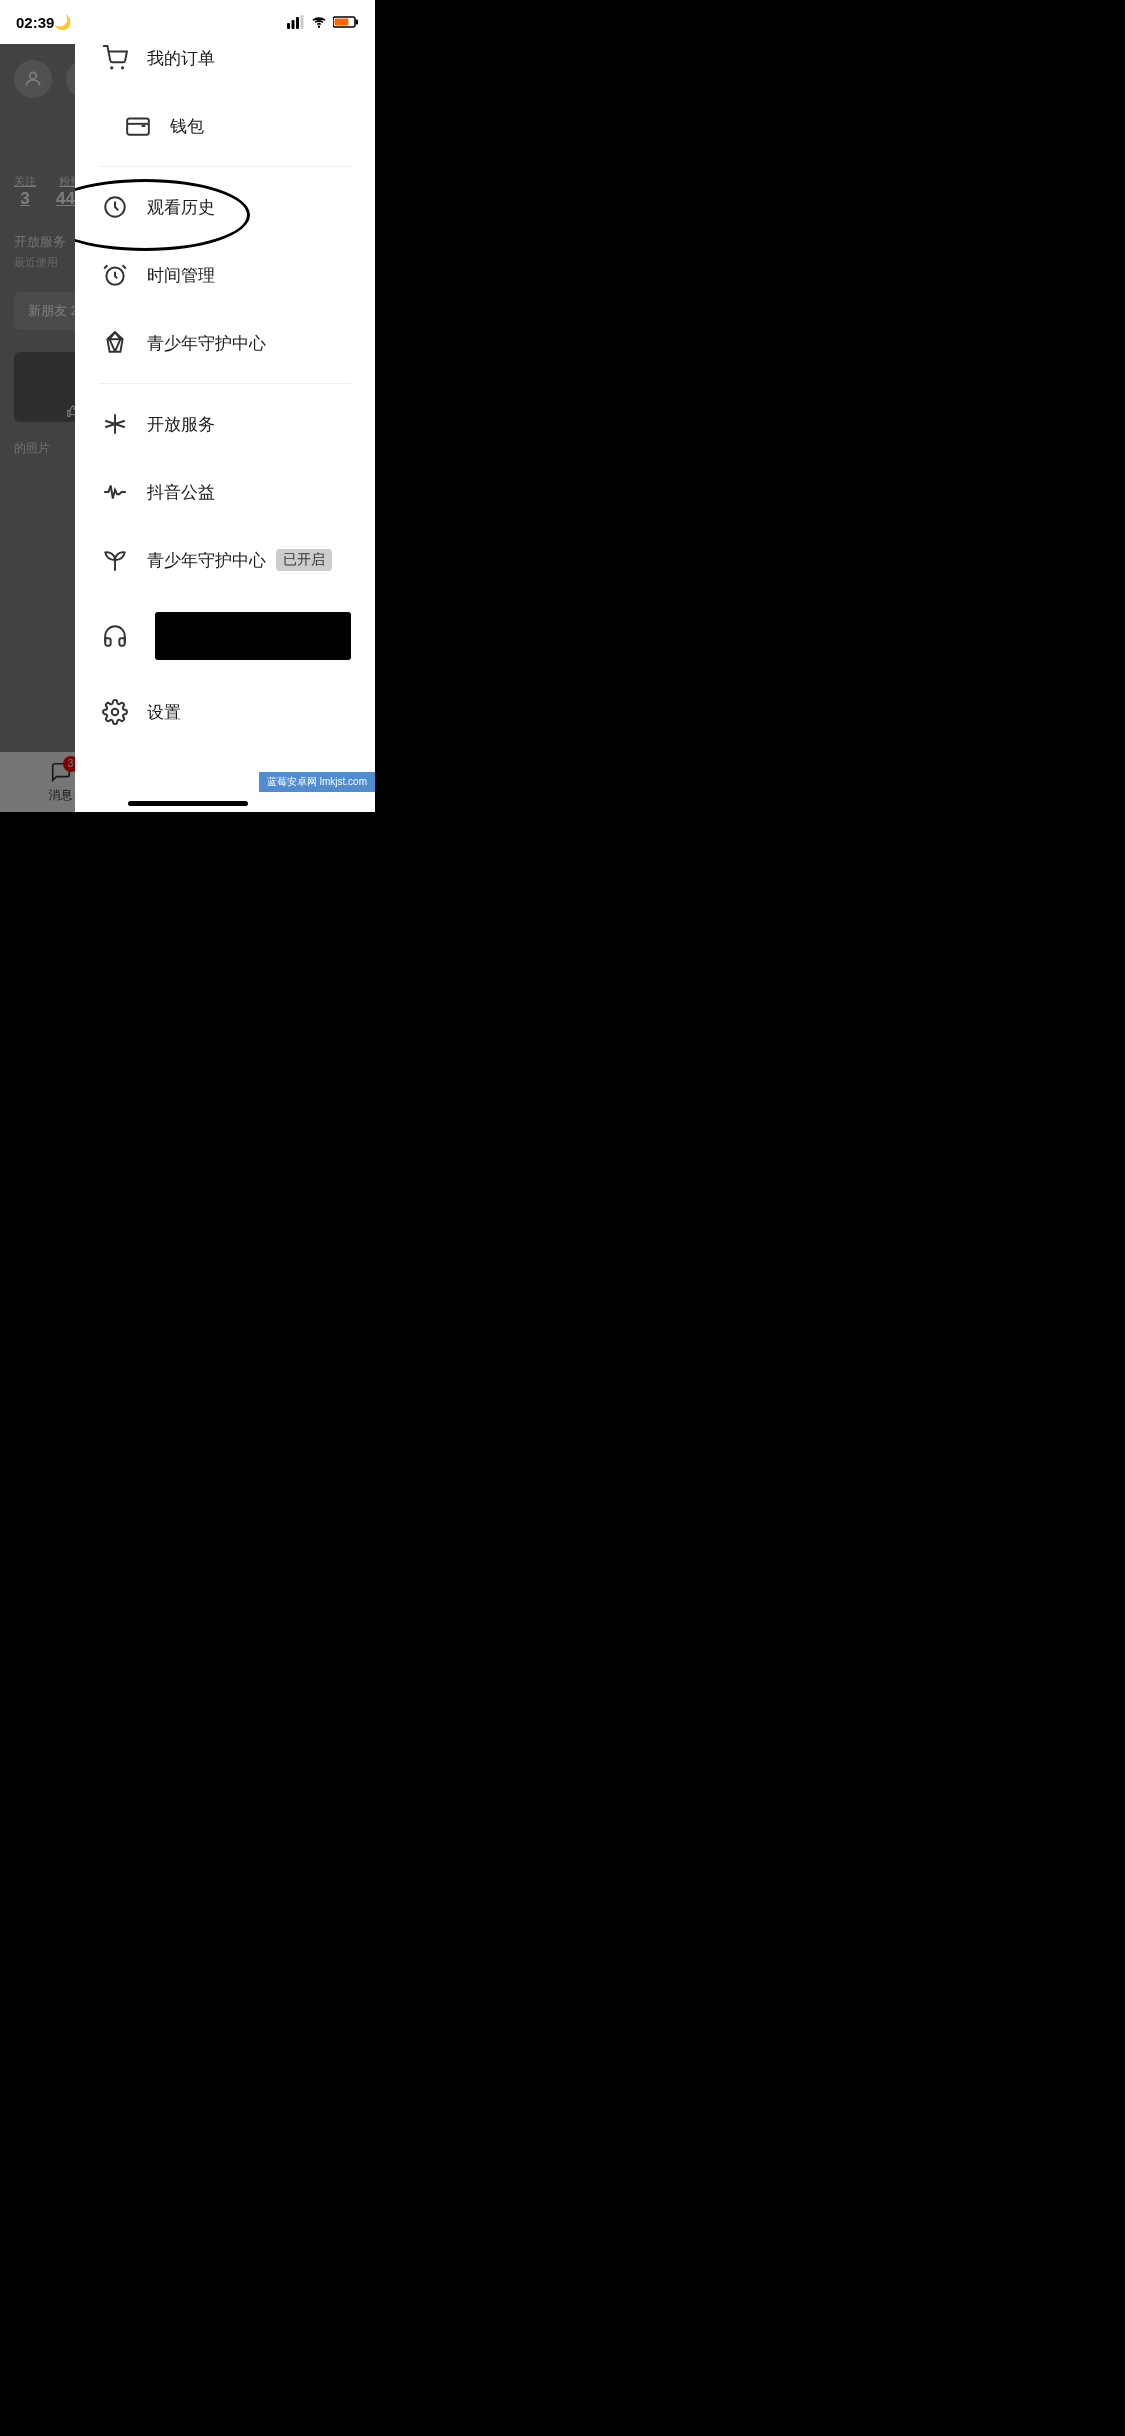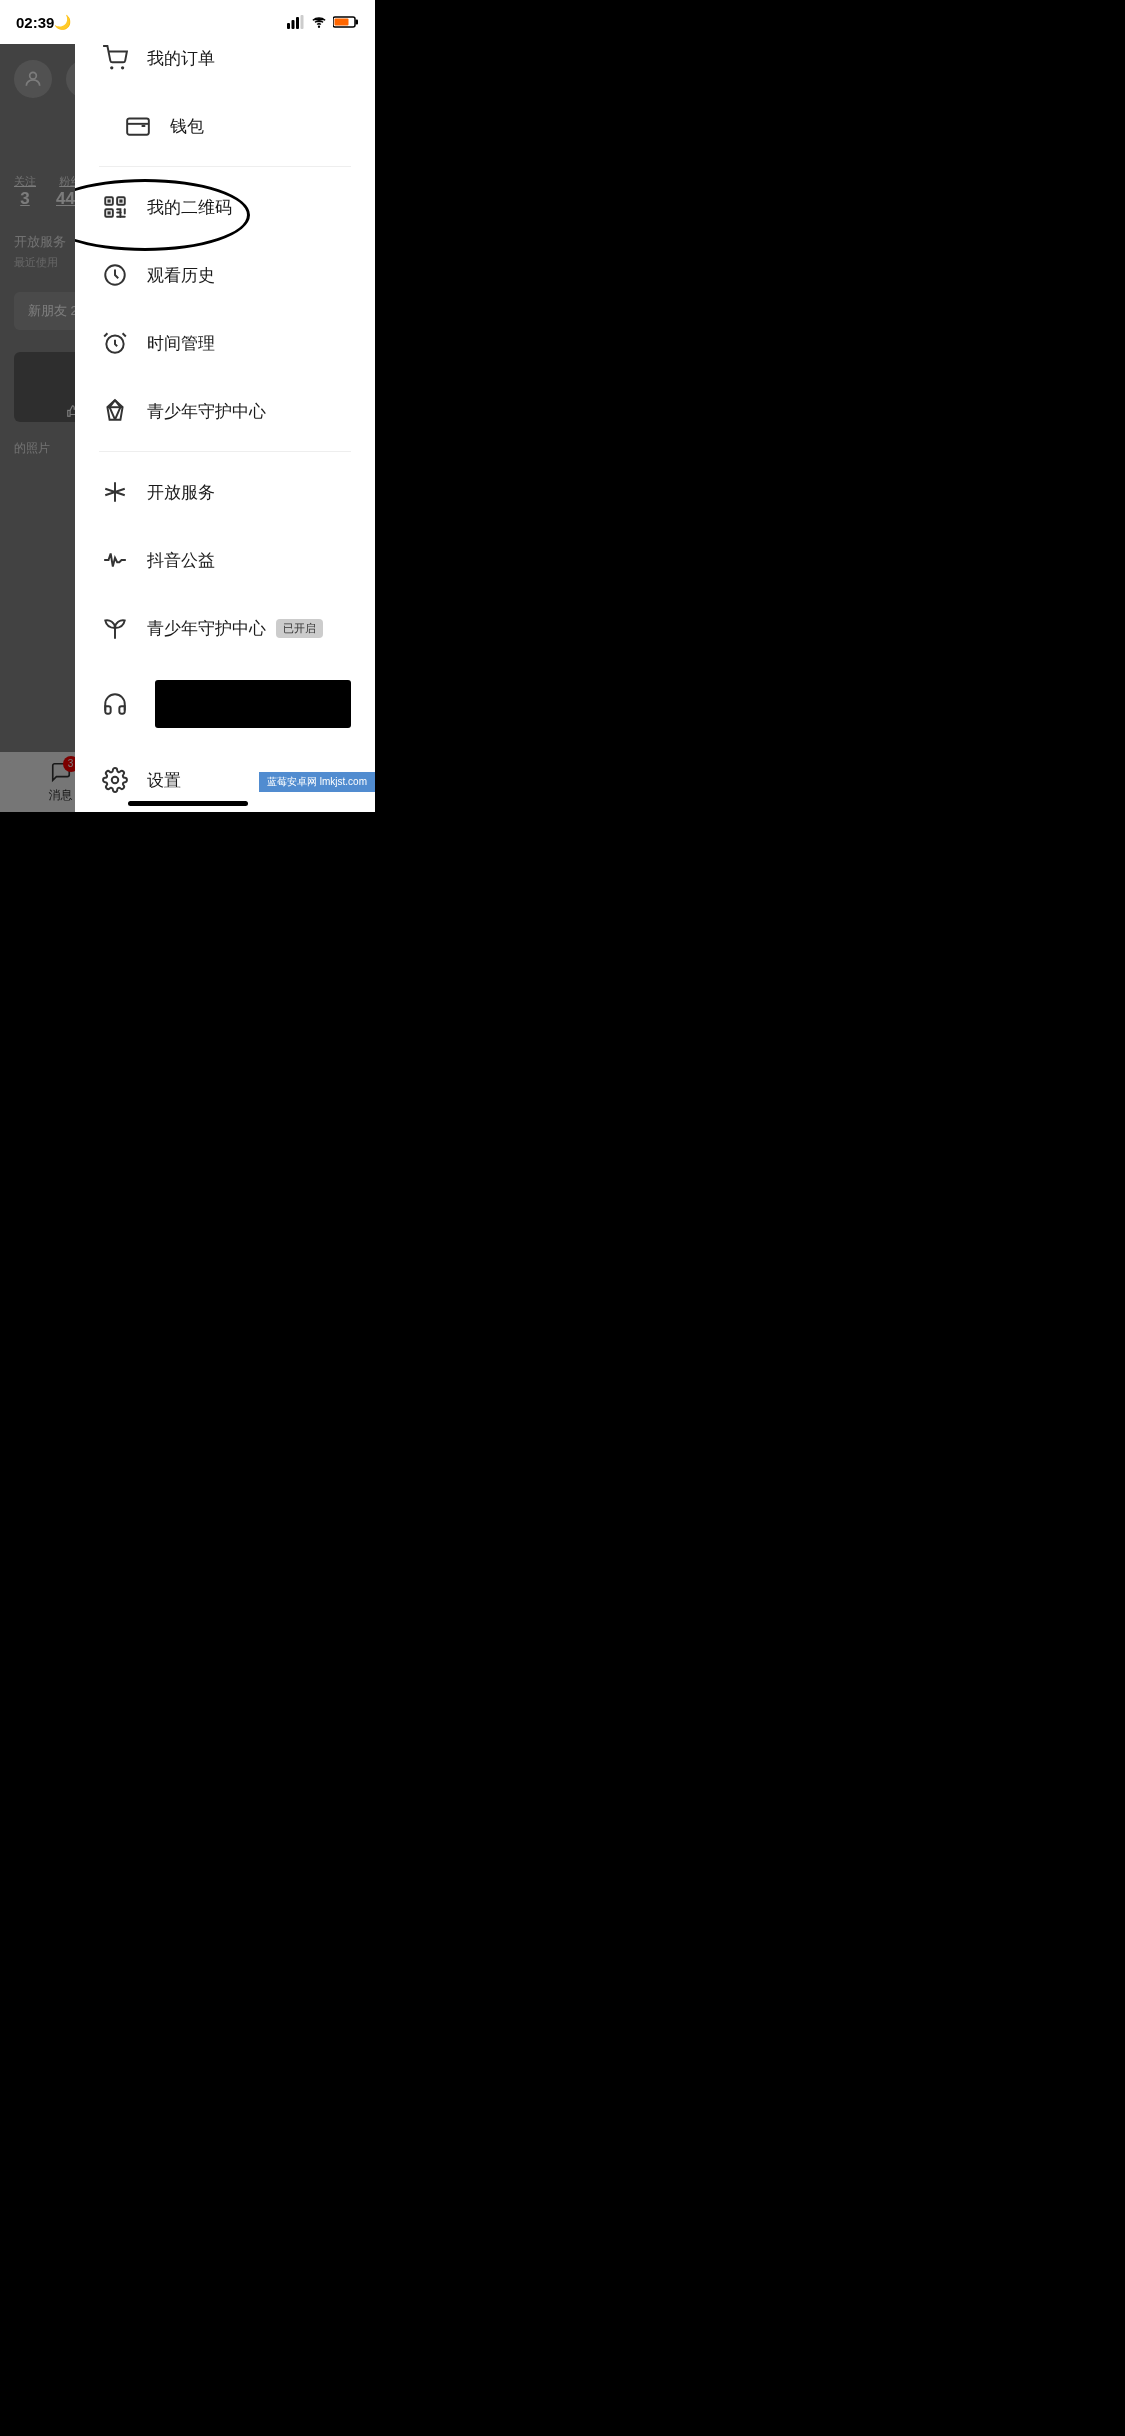--- a/index.html
+++ b/index.html
@@ -186,21 +186,21 @@
 
     .menu-label {
       font-size: 17px;
       color: #1a1a1a;
       font-weight: 400;
     }
 
     .menu-badge {
       background: #ccc;
       color: #333;
-      font-size: 11px;
+      font-size: 14px;
       padding: 2px 7px;
       border-radius: 4px;
       margin-left: 10px;
     }
 
     .divider {
       height: 1px;
       background: #eee;
       margin: 6px 24px;
     }
@@ -376,38 +376,20 @@
           <path d="M2 10h20"></path>
         </svg>
       </div>
       <span class="menu-label">钱包</span>
 
       <div class="wallet-circle"></div>
     </li>
 
     <div class="divider"></div>
 
-    <li class="menu-item">
-      <div class="menu-icon">
-        <svg viewBox="0 0 24 24">
-          <rect x="3" y="3" width="7" height="7" rx="1"></rect>
-          <rect x="14" y="3" width="7" height="7" rx="1"></rect>
-          <rect x="3" y="14" width="7" height="7" rx="1"></rect>
-          <rect x="5" y="5" width="3" height="3" fill="#333" stroke="none"></rect>
-          <rect x="16" y="5" width="3" height="3" fill="#333" stroke="none"></rect>
-          <rect x="5" y="16" width="3" height="3" fill="#333" stroke="none"></rect>
-          <path d="M14 14h3v3" stroke-linecap="round"></path>
-          <path d="M17 17v4" stroke-linecap="round"></path>
-          <path d="M14 17h3" stroke-linecap="round"></path>
-          <path d="M14 21h7" stroke-linecap="round"></path>
-          <path d="M21 14v4" stroke-linecap="round"></path>
-        </svg>
-      </div>
-      <span class="menu-label">我的二维码</span>
-    </li>
 
     <li class="menu-item">
       <div class="menu-icon">
         <svg viewBox="0 0 24 24">
           <circle cx="12" cy="12" r="9"></circle>
           <polyline points="12 7 12 12 15 15"></polyline>
         </svg>
       </div>
       <span class="menu-label">观看历史</span>
     </li>

